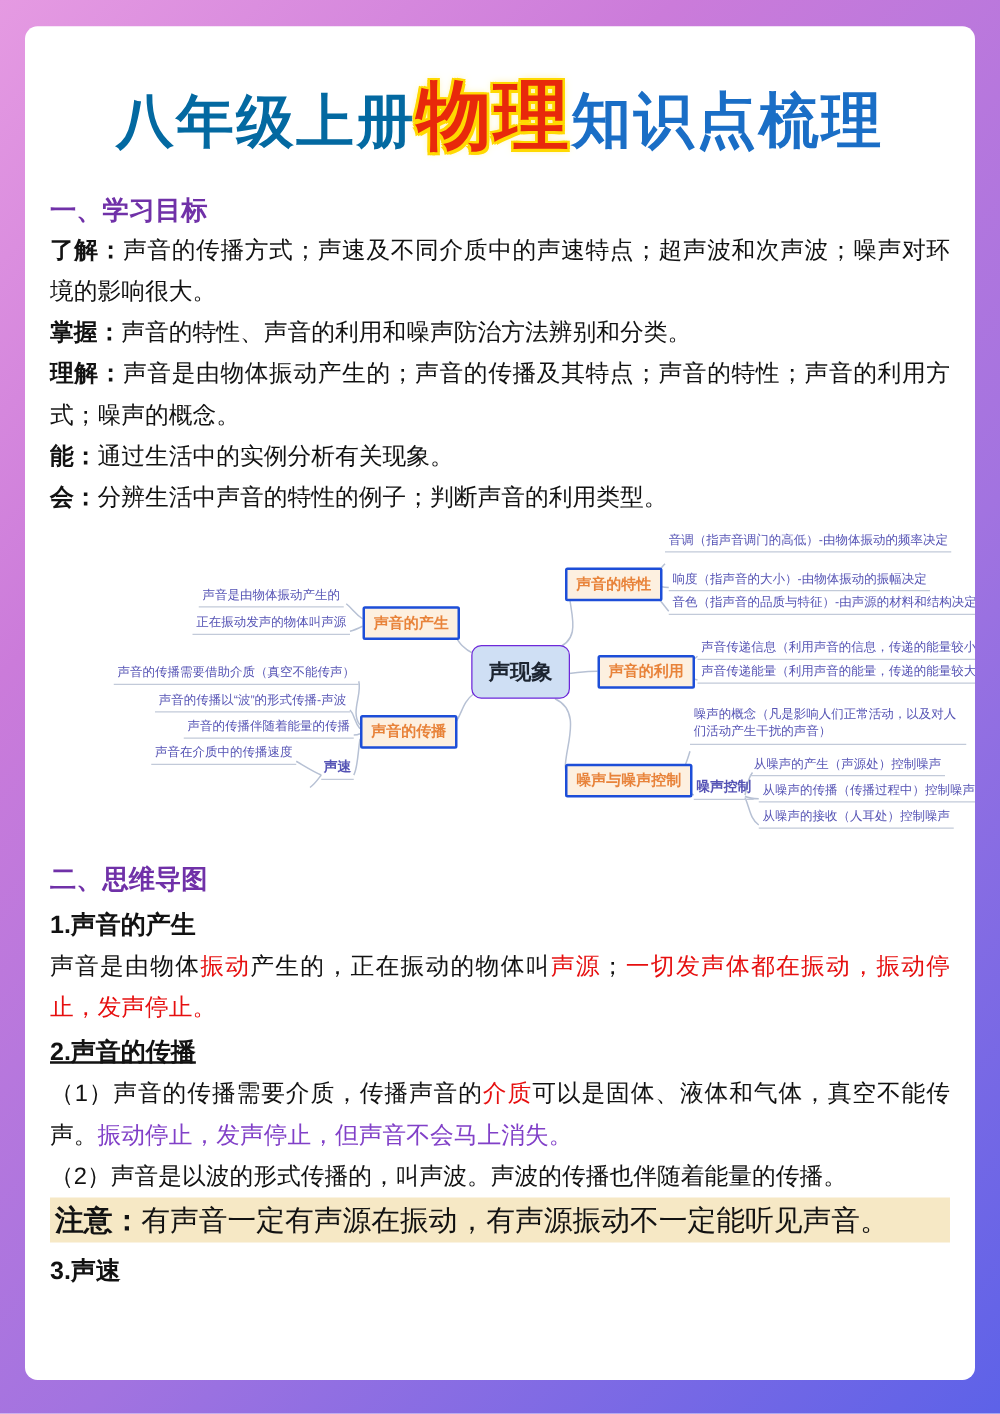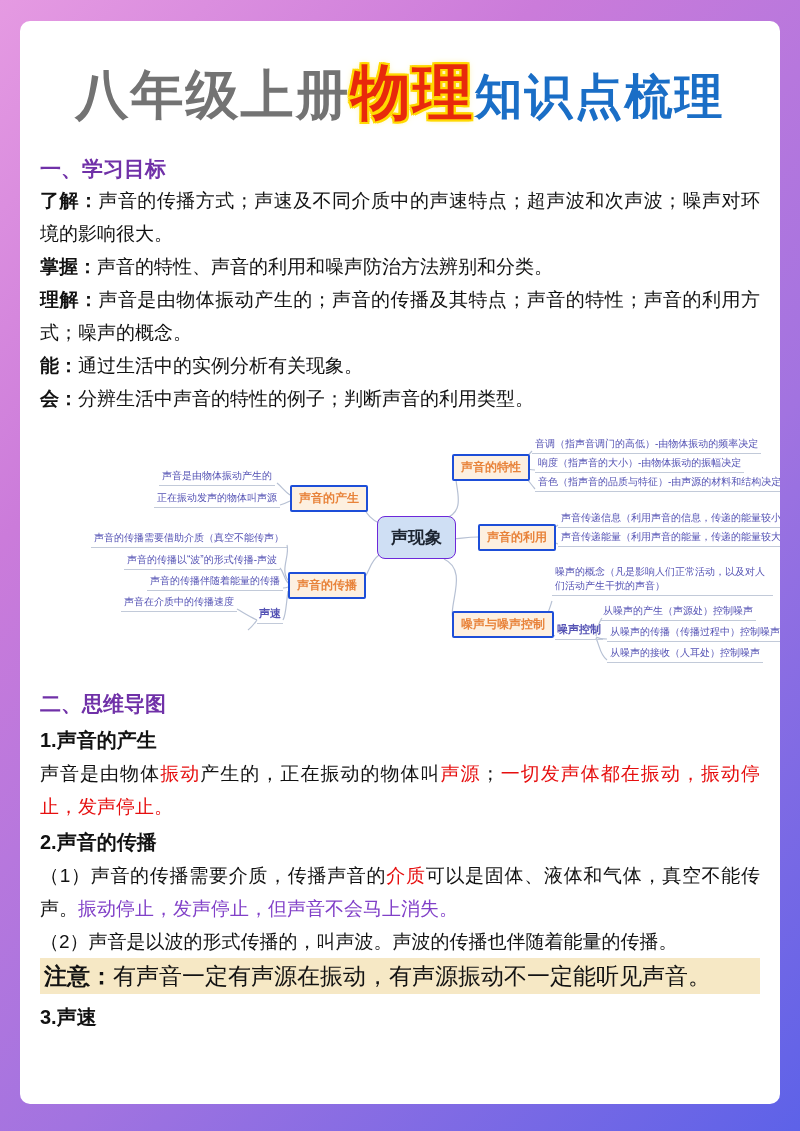--- a/index.html
+++ b/index.html
@@ -3,21 +3,21 @@
 <meta charset="utf-8">
 <style>
   html,body{margin:0;padding:0;}
   body{width:800px;height:1131px;font-family:"Liberation Sans","DejaVu Sans",sans-serif;}
   .page{position:relative;width:800px;height:1131px;
     background:linear-gradient(135deg,#e59ae2 0%,#cb7bda 28%,#a273e0 62%,#5d62e8 100%);}
   .card{position:absolute;left:20px;top:21px;right:20px;bottom:27px;background:#ffffff;
     border-radius:10px;padding:0 20px;box-sizing:border-box;overflow:hidden;}
   
   .title-row{margin-top:32px;text-align:center;white-space:nowrap;letter-spacing:2px;}
-  .t-black{font-size:53px;font-weight:900;color:#737373;}
+  .t-black{font-size:46px;font-weight:900;color:#0369a1;}
   .t-red{font-size:60px;font-weight:900;color:#e8290b;
     text-shadow:2px 0 0 #ffd900,-2px 0 0 #ffd900,0 2px 0 #ffd900,0 -2px 0 #ffd900,
     2px 2px 0 #ffd900,-2px -2px 0 #ffd900,2px -2px 0 #ffd900,-2px 2px 0 #ffd900,0 0 7px #ffe97a;}
   .t-blue{font-size:48px;font-weight:900;color:#1a6ec6;}
   
   .h-purple{color:#7031a8;font-weight:bold;font-size:21px;margin:0;line-height:30px;}
   .h1sp{margin-top:20px;}
   .obj,.kp{font-size:19px;line-height:33px;color:#121212;margin:0;text-align:justify;}
   .obj b,.kp b{color:#121212;}
   .subhead{font-size:20px;font-weight:bold;color:#121212;margin:0;line-height:34px;}
@@ -99,38 +99,38 @@
       <div class="mm-sub" style="left:217px;top:181px;">声速</div>
       <div class="mm-sub" style="left:515px;top:197px;">噪声控制</div>
 
       <div class="mm-leaf" style="right:505px;top:44px;">声音是由物体振动产生的</div>
       <div class="mm-leaf" style="right:500px;top:66px;">正在振动发声的物体叫声源</div>
       <div class="mm-leaf" style="right:493px;top:106px;">声音的传播需要借助介质（真空不能传声）</div>
       <div class="mm-leaf" style="right:500px;top:128px;">声音的传播以“波”的形式传播-声波</div>
       <div class="mm-leaf" style="right:497px;top:149px;">声音的传播伴随着能量的传播</div>
       <div class="mm-leaf" style="right:543px;top:170px;">声音在介质中的传播速度</div>
 
-      <div class="mm-leaf" style="left:492px;top:12px;">音调（指声音调门的高低）-由物体振动的频率决定</div>
+      <div class="mm-leaf" style="left:492px;top:0;">音调（指声音调门的高低）-由物体振动的频率决定</div>
       <div class="mm-leaf" style="left:495px;top:31px;">响度（指声音的大小）-由物体振动的振幅决定</div>
       <div class="mm-leaf" style="left:495px;top:50px;">音色（指声音的品质与特征）-由声源的材料和结构决定</div>
       <div class="mm-leaf" style="left:518px;top:86px;">声音传递信息（利用声音的信息，传递的能量较小）</div>
       <div class="mm-leaf" style="left:518px;top:105px;">声音传递能量（利用声音的能量，传递的能量较大）</div>
       <div class="mm-leaf wrap" style="left:512px;top:140px;">噪声的概念（凡是影响人们正常活动，以及对人们活动产生干扰的声音）</div>
       <div class="mm-leaf" style="left:560px;top:179px;">从噪声的产生（声源处）控制噪声</div>
       <div class="mm-leaf" style="left:567px;top:200px;">从噪声的传播（传播过程中）控制噪声</div>
       <div class="mm-leaf" style="left:567px;top:221px;">从噪声的接收（人耳处）控制噪声</div>
     </div>
 
     <p class="h-purple" style="margin-top:12px;">二、思维导图</p>
 
 
     <p class="subhead" style="margin-top:4px;">1.声音的产生</p>
     <p class="kp"><span class="seg-k">声音是由物体</span><span class="seg-r">振动</span><span class="seg-k">产生的，正在振动的物体叫</span><span class="seg-r">声源</span><span class="seg-k">；</span><span class="seg-r">一切发声体都在振动，振动停止，发声停止。</span></p>
 
-    <p class="subhead" style="margin-top:2px;">2.声音的传播</p>
+    <p class="subhead" style="margin-top:2px;text-decoration:underline;">2.声音的传播</p>
     <p class="kp"><span class="seg-k">（1）声音的传播需要介质，传播声音的</span><span class="seg-r">介质</span><span class="seg-k">可以是固体、液体和气体，真空不能传声。</span><span class="seg-p">振动停止，发声停止，但声音不会马上消失。</span></p>
     <p class="kp"><span class="seg-k">（2）声音是以波的形式传播的，叫声波。声波的传播也伴随着能量的传播。</span></p>
 
     <div class="band-note"><b>注意：</b><span>有声音一定有声源在振动，有声源振动不一定能听见声音。</span></div>
 
     <p class="subhead" style="margin-top:6px;">3.声速</p>
 
   </div>
 </div>
 

